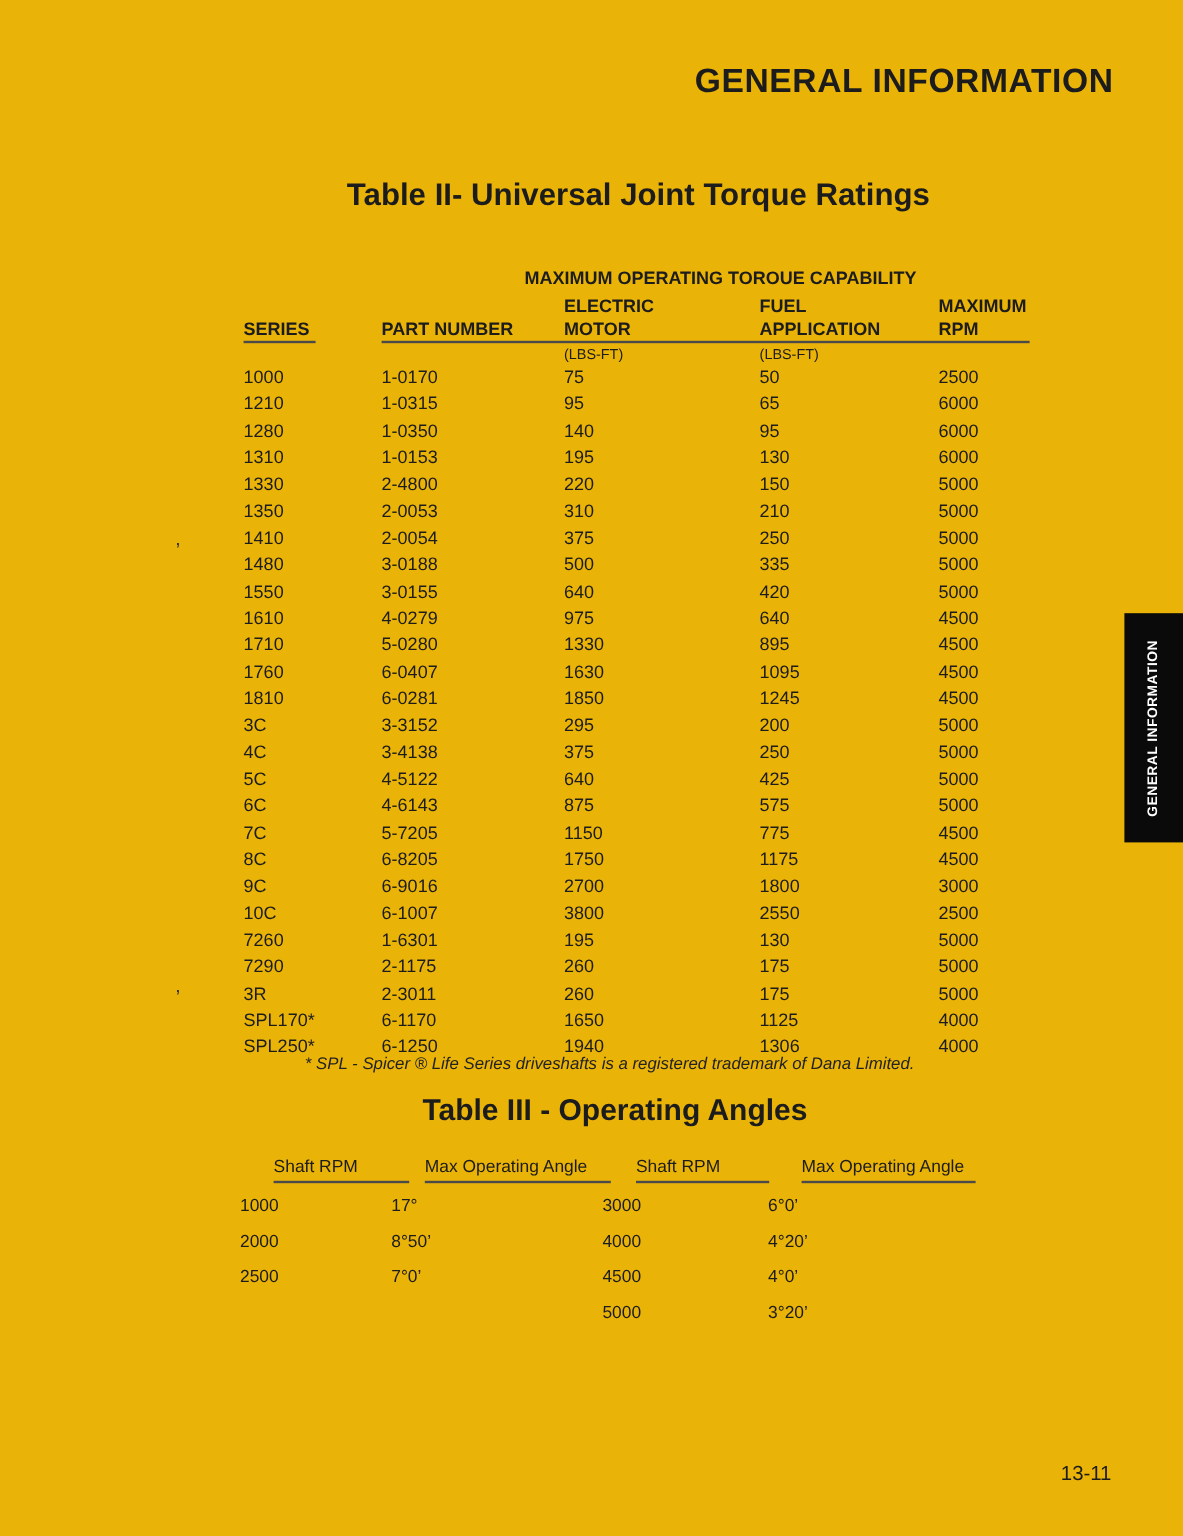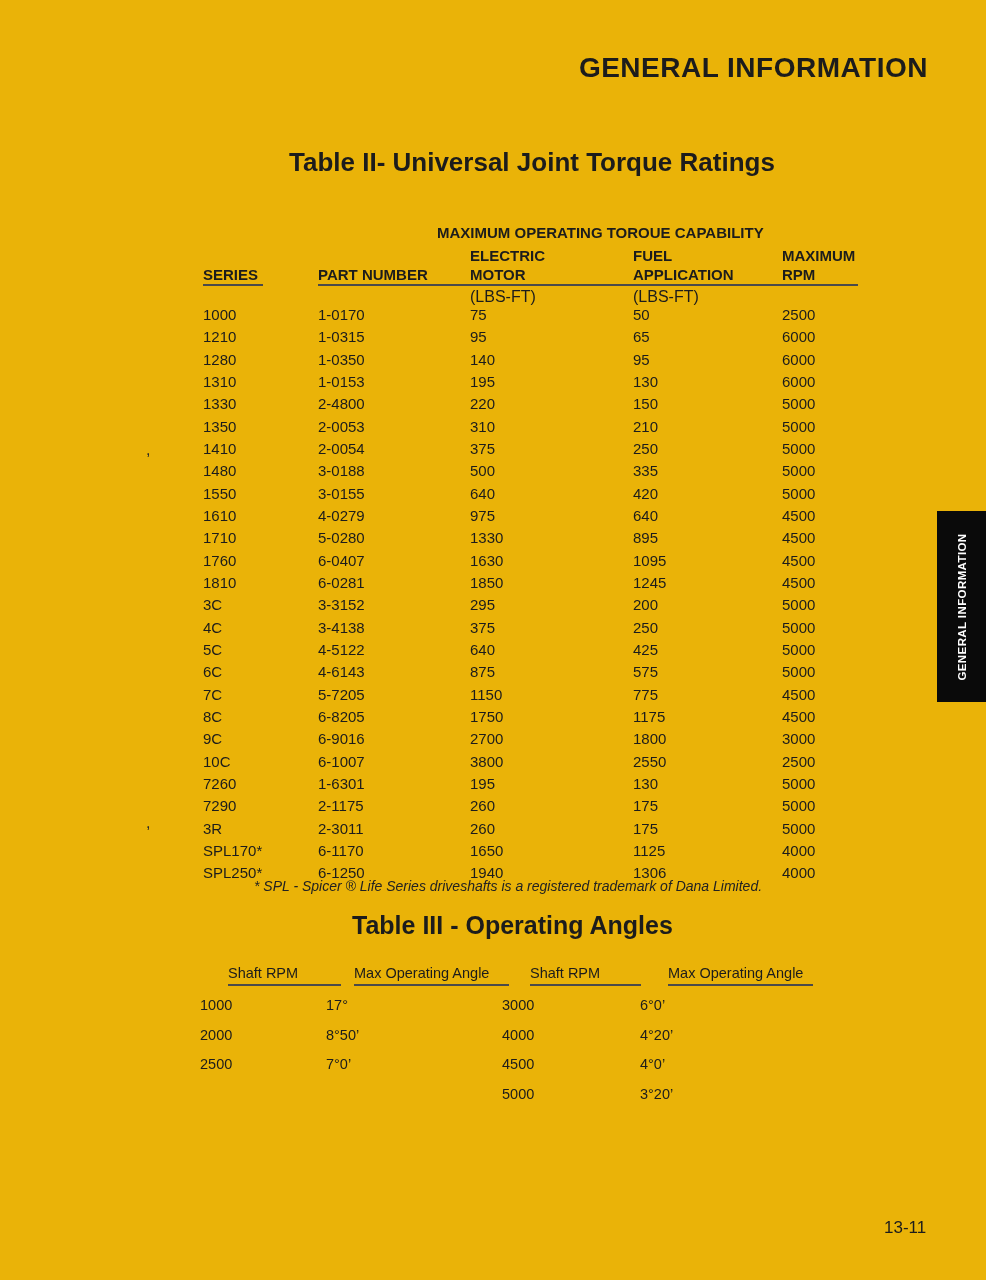--- a/index.html
+++ b/index.html
@@ -11,21 +11,21 @@
   .abs{position:absolute;white-space:nowrap;}
   
   .page-header{right:58px;top:52px;font-size:28px;font-weight:bold;letter-spacing:.5px;}
   
   .t2-title{left:289px;top:147px;font-size:26px;font-weight:bold;}
   .t2-group{left:437px;top:224px;font-size:15px;font-weight:bold;}
   .t2h{font-size:15px;font-weight:bold;}
   .t2h.r1{top:247px;}
   .t2h.r2{top:266px;}
   .x-series{left:203px;} .x-part{left:318px;} .x-motor{left:470px;} .x-fuel{left:633px;} .x-rpm{left:782px;}
-  .units{font-size:16px;top:288px;font-weight:normal;}
+  .units{font-size:12px;top:288px;font-weight:normal;}
   .rule{height:2px;background:#4a4a4a;top:284px;}
   .rule-series{left:203px;width:60px;}
   .rule-main{left:318px;width:540px;}
   .t2-body{position:absolute;left:203px;top:306px;width:680px;}
   .t2-row{display:flex;height:22.34px;font-size:15px;}
   .t2c0{width:115px;} .t2c1{width:152px;} .t2c2{width:163px;} .t2c3{width:149px;} .t2c4{width:80px;}
   .footnote{left:254px;top:878px;font-size:14px;font-style:italic;color:#222;}
   
   .t3-title{left:352px;top:911px;font-size:25px;font-weight:bold;}
   .t3h{top:965px;font-size:14.5px;display:inline-block;border-bottom:2px solid #4a4a4a;padding-bottom:3px;margin-left:28px;}

